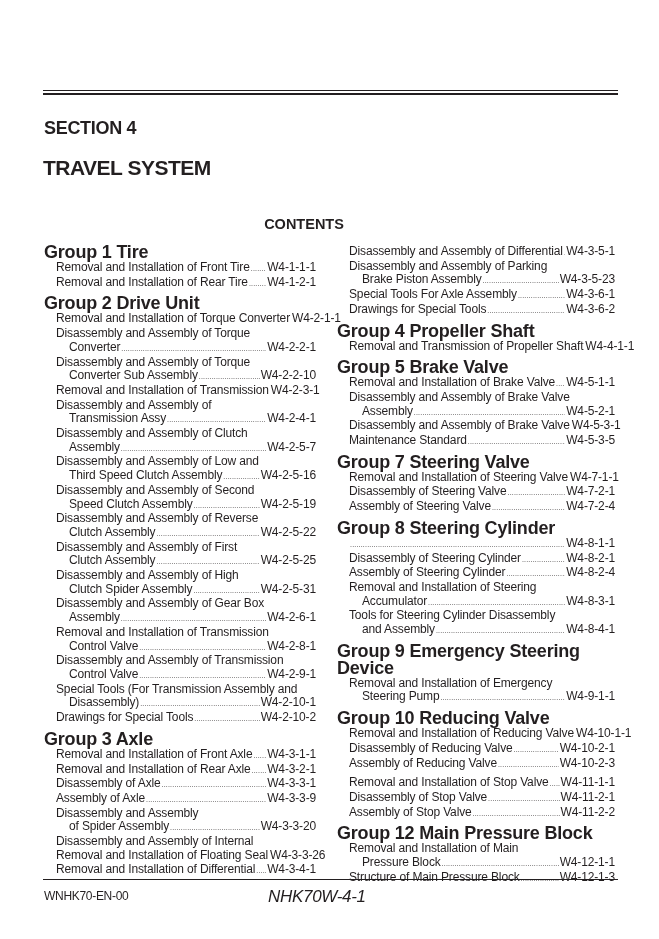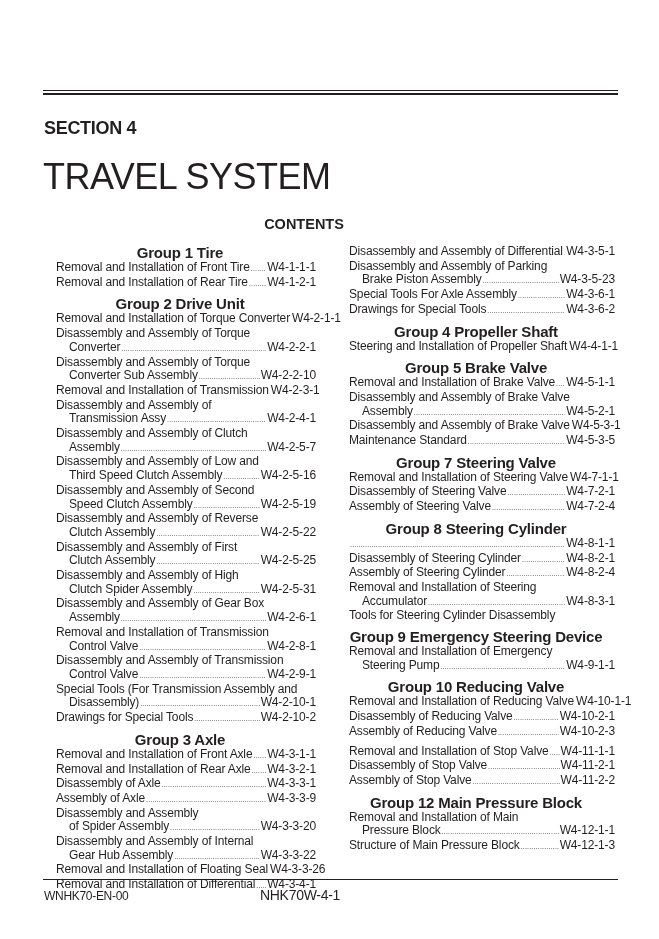--- a/index.html
+++ b/index.html
@@ -2,38 +2,38 @@
 <html><head>
   <meta charset="utf-8">
   <style>
     html, body { margin: 0; padding: 0; background: #ffffff; }
     body { width: 659px; height: 939px; position: relative; overflow: hidden;
            font-family: "Liberation Sans", sans-serif; color: #231f20; }
     .top-rule { position: absolute; left: 43px; top: 90px; width: 575px; }
     .top-rule .thin { height: 1px; background: #231f20; }
     .top-rule .thick { height: 2px; background: #231f20; margin-top: 2px; }
     .section-label { position: absolute; left: 44px; top: 118px; font-size: 18px; font-weight: bold; letter-spacing: -0.3px; }
-    .section-title { position: absolute; left: 43px; top: 156px; font-size: 36px; font-weight: normal; letter-spacing: -0.5px; }
+    .section-title { position: absolute; left: 43px; top: 156px; font-size: 21px; font-weight: bold; letter-spacing: -0.5px; }
     .contents-heading { position: absolute; left: 0; width: 608px; top: 216px; text-align: center; font-size: 14.5px; font-weight: bold; }
     .col { position: absolute; top: 244px; width: 272px; }
     .col.left { left: 44px; }
     .col.right { left: 337px; top: 245px; width: 278px; }
     .group { margin-bottom: 5px; }
-    .group-title { font-size: 15px; font-weight: bold; line-height: 17px; letter-spacing: -0.2px; text-align: center; }
+    .group-title { font-size: 18px; font-weight: bold; line-height: 17px; letter-spacing: -0.2px; }
     .entry { font-size: 12px; line-height: 13.7px; padding-left: 12px; letter-spacing: -0.15px; }
     .entry .line1 { display: block; white-space: nowrap; }
     .entry .row { display: flex; align-items: baseline; white-space: nowrap; }
     .entry .row.cont { padding-left: 13px; }
     .entry .txt { flex: 0 0 auto; }
     .entry .dots { flex: 1 1 auto; overflow: hidden; margin: 0 1px; font-size: 7px; letter-spacing: 0.2px; }
     .entry .dots::before { content: "....................................................................................................................................................................................................................................."; }
     .entry .page { flex: 0 0 auto; }
     .bottom-rule { position: absolute; left: 43px; top: 879px; width: 575px; height: 1px; background: #231f20; }
     .footer-left { position: absolute; left: 44px; top: 889px; font-size: 12px; letter-spacing: -0.3px; }
-    .footer-center { position: absolute; left: 260px; top: 887px; font-size: 14px; letter-spacing: -0.3px; }
+    .footer-center { position: absolute; left: 268px; top: 887px; font-size: 17px; letter-spacing: -0.3px; font-style: italic; }
   </style>
 </head>
 <body>
 
 <div class="top-rule">
   <div class="thin"></div>
   <div class="thick"></div>
 </div>
 
 <div class="section-label">SECTION 4</div>
@@ -219,25 +219,20 @@
       <div class="entry">
         <span class="line1">Disassembly and Assembly</span>
         <div class="row cont">
           <span class="txt">of Spider Assembly</span>
           <span class="dots"></span>
           <span class="page">W4-3-3-20</span>
         </div>
       </div>
       <div class="entry">
         <span class="line1">Disassembly and Assembly of Internal</span>
-        <div class="row cont">
-          <span class="txt">Gear Hub Assembly</span>
-          <span class="dots"></span>
-          <span class="page">W4-3-3-22</span>
-        </div>
       </div>
       <div class="entry">
         <div class="row">
           <span class="txt">Removal and Installation of Floating Seal</span>
           <span class="dots"></span>
           <span class="page">W4-3-3-26</span>
         </div>
       </div>
       <div class="entry">
         <div class="row">
@@ -277,21 +272,21 @@
           <span class="txt">Drawings for Special Tools</span>
           <span class="dots"></span>
           <span class="page">W4-3-6-2</span>
         </div>
       </div>
     </div>
     <div class="group">
       <div class="group-title">Group 4 Propeller Shaft</div>
       <div class="entry">
         <div class="row">
-          <span class="txt">Steering and Installation of Propeller Shaft</span>
+          <span class="txt">Removal and Transmission of Propeller Shaft</span>
           <span class="dots"></span>
           <span class="page">W4-4-1-1</span>
         </div>
       </div>
     </div>
     <div class="group">
       <div class="group-title">Group 5 Brake Valve</div>
       <div class="entry">
         <div class="row">
           <span class="txt">Removal and Installation of Brake Valve</span>
@@ -371,20 +366,25 @@
       <div class="entry">
         <span class="line1">Removal and Installation of Steering</span>
         <div class="row cont">
           <span class="txt">Accumulator</span>
           <span class="dots"></span>
           <span class="page">W4-8-3-1</span>
         </div>
       </div>
       <div class="entry">
         <span class="line1">Tools for Steering Cylinder Disassembly</span>
+        <div class="row cont">
+          <span class="txt">and Assembly</span>
+          <span class="dots"></span>
+          <span class="page">W4-8-4-1</span>
+        </div>
       </div>
     </div>
     <div class="group">
       <div class="group-title">Group 9 Emergency Steering Device</div>
       <div class="entry">
         <span class="line1">Removal and Installation of Emergency</span>
         <div class="row cont">
           <span class="txt">Steering Pump</span>
           <span class="dots"></span>
           <span class="page">W4-9-1-1</span>

